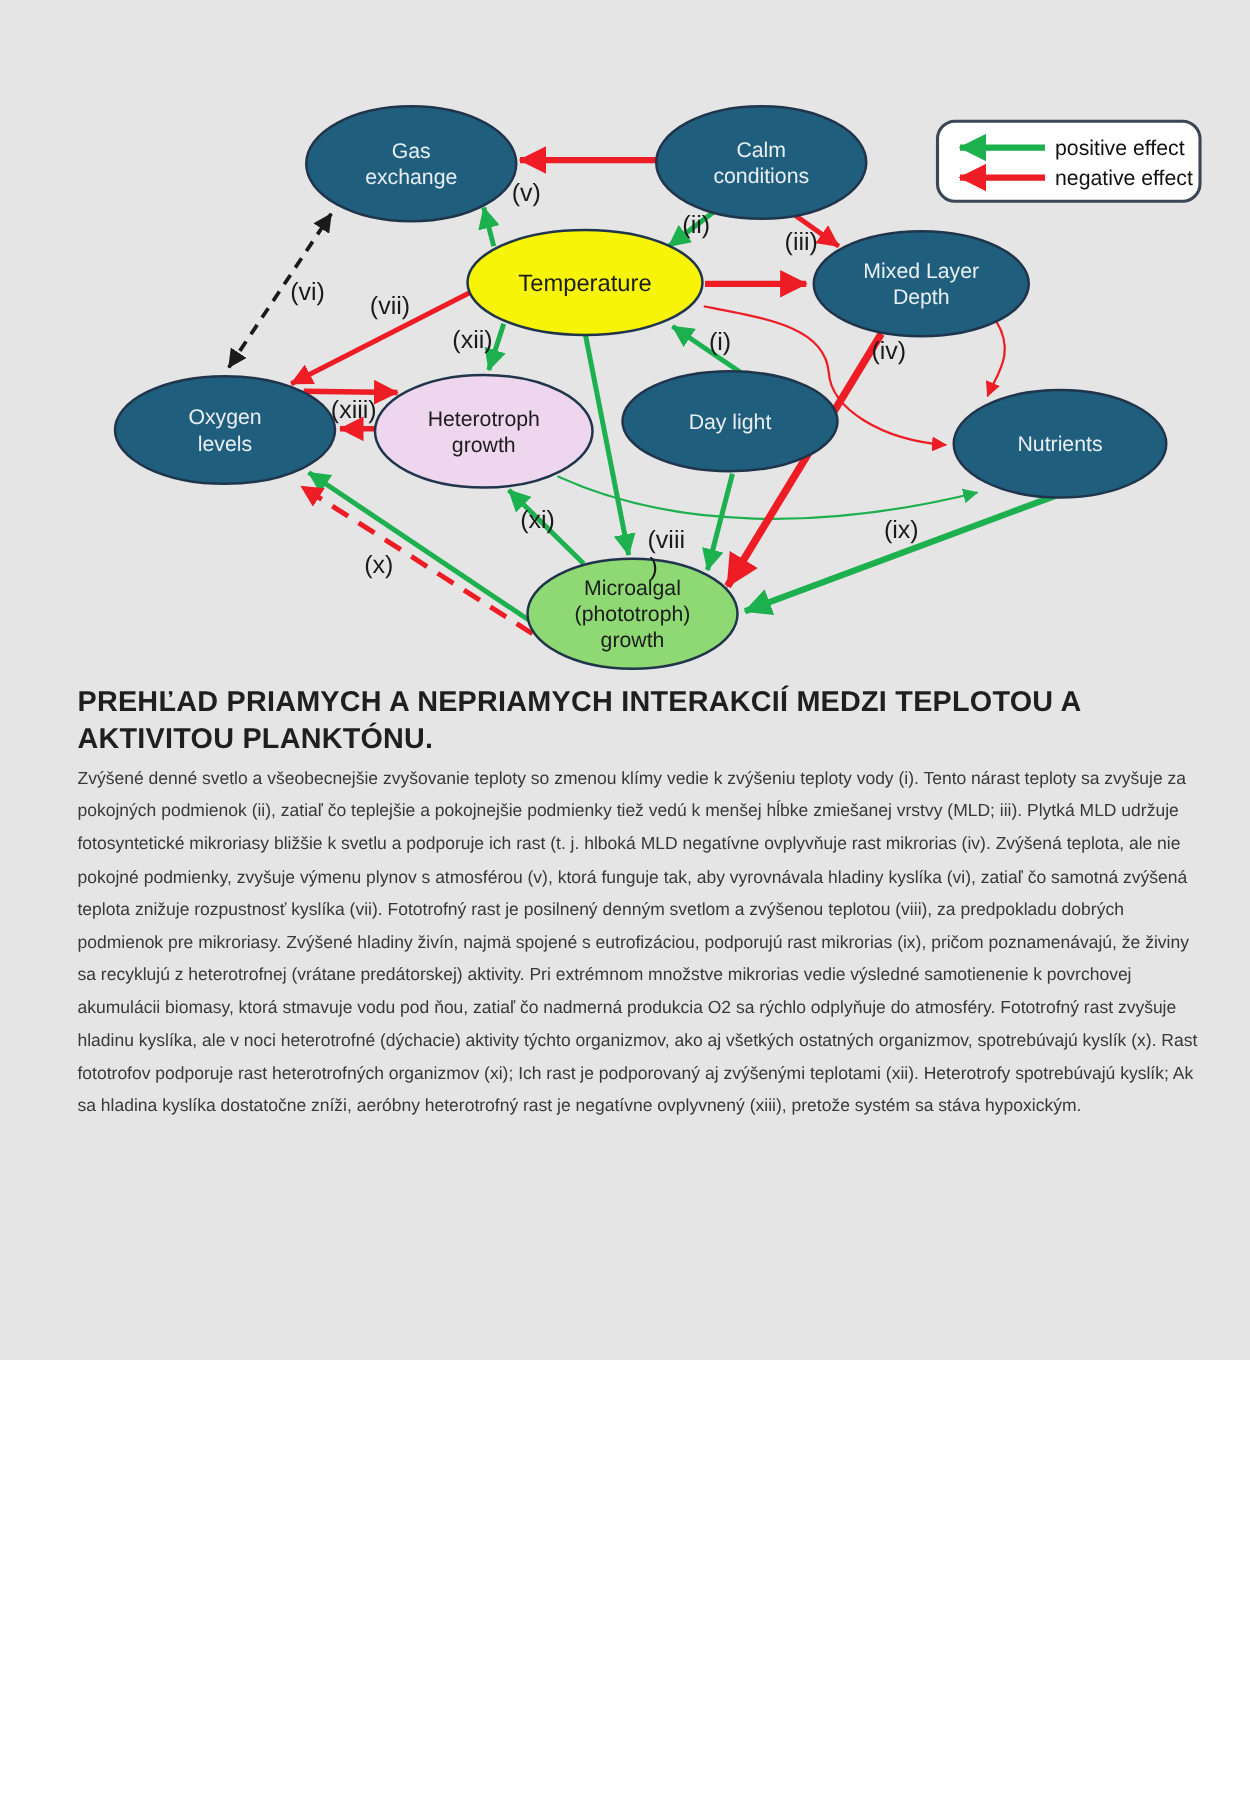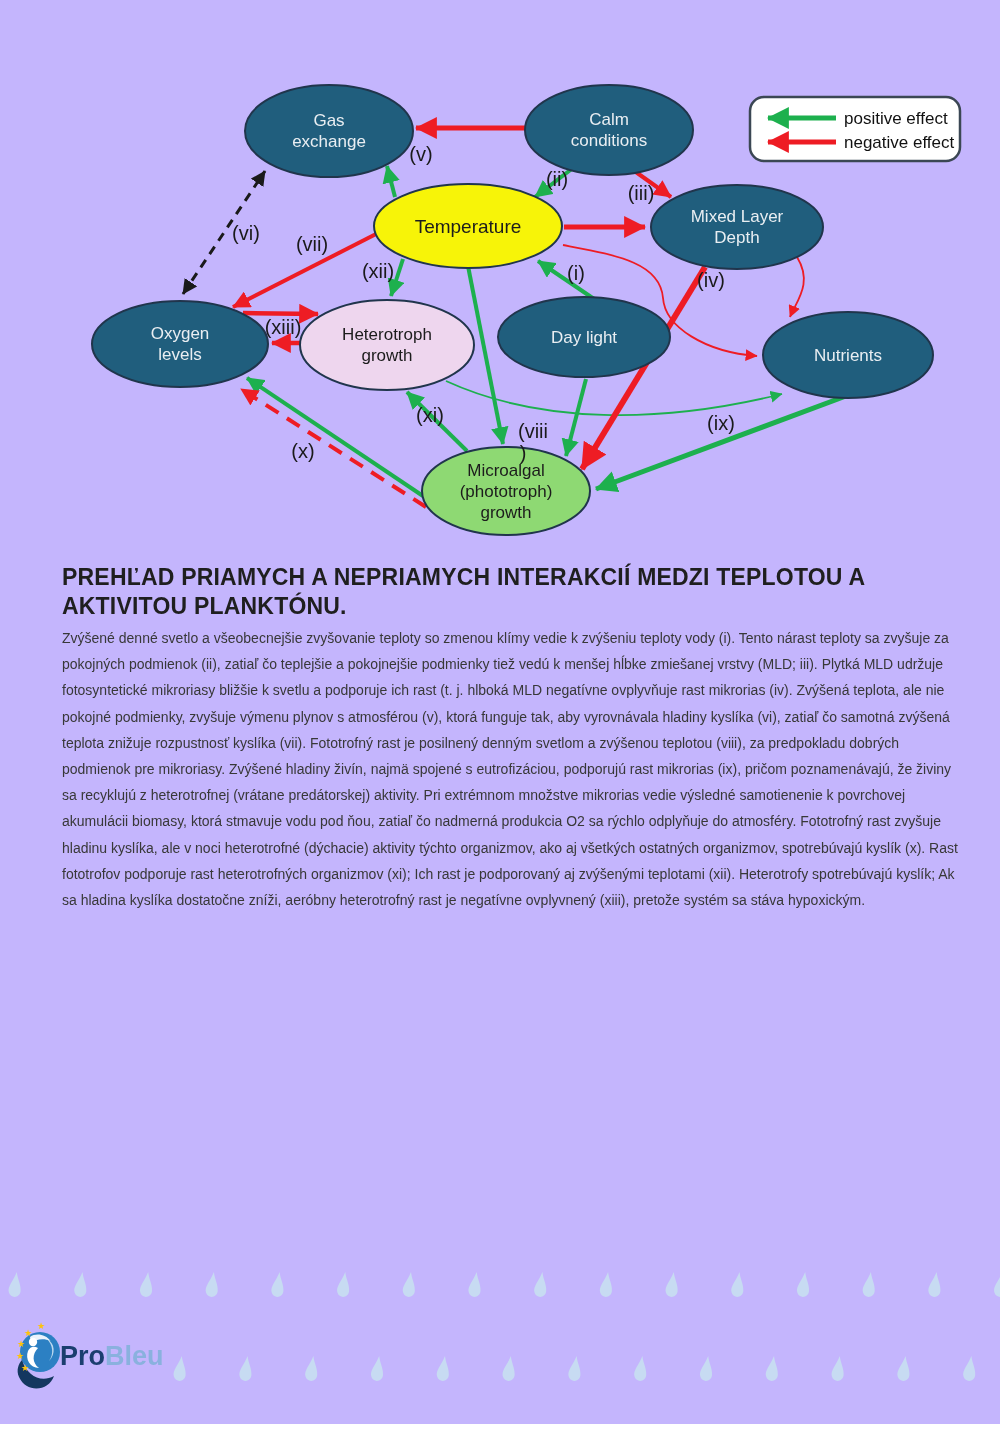--- a/index.html
+++ b/index.html
@@ -1,22 +1,22 @@
 <!DOCTYPE html>
 <html><head>
 <meta charset="utf-8">
 <style>
   html,body{margin:0;padding:0;background:#ffffff;}
   .page{
-    position:relative;width:1000px;height:1424px;background:#c4b5fd;overflow:hidden;
+    position:relative;width:1000px;height:1088px;background:#e5e5e5;overflow:hidden;
     font-family:"Liberation Sans","DejaVu Sans",sans-serif;
   }
   #diagram-svg{position:absolute;left:0;top:0;width:1000px;height:565px;}
   #footer-svg{position:absolute;left:0;top:1255px;width:1000px;height:189px;}
-  .article{position:absolute;left:62px;top:563px;width:896px;}
+  .article{position:absolute;left:62px;top:547px;width:896px;}
   .article h1{
     margin:0 0 5px 0;font-size:23px;line-height:1.24;font-weight:bold;
     color:#1f1f1f;letter-spacing:0.2px;
   }
   .article p{
     margin:0;font-size:14px;line-height:26.2px;color:#383838;
   }
   svg text{font-family:"Liberation Sans","DejaVu Sans",sans-serif;}
 </style>
 </head>

